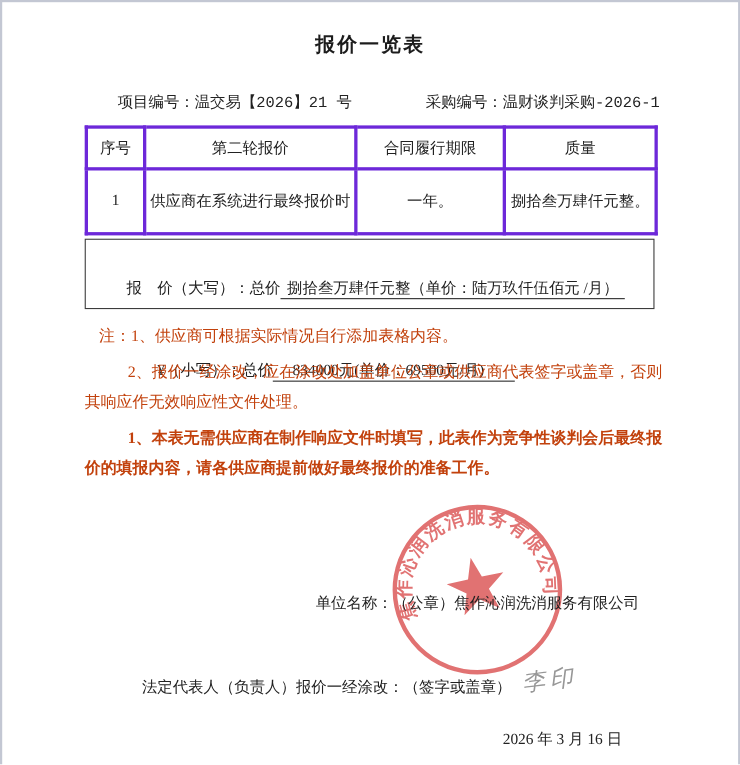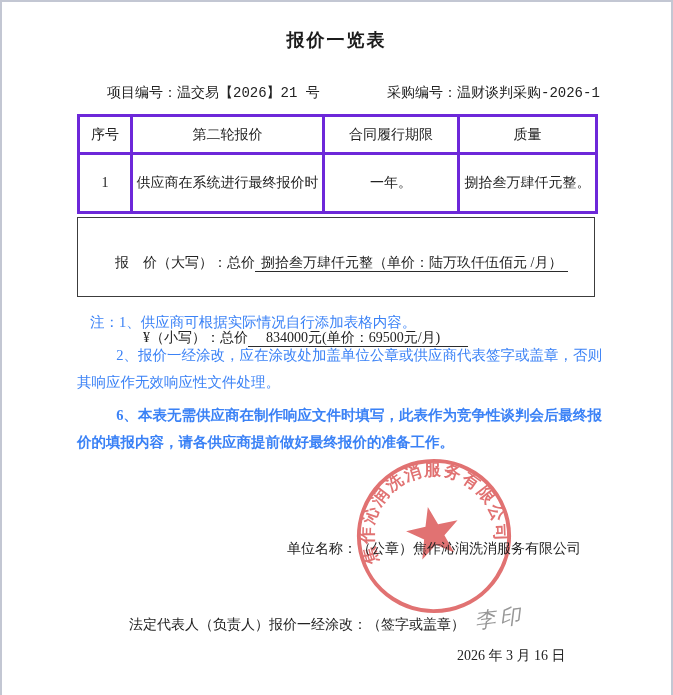--- a/index.html
+++ b/index.html
@@ -44,40 +44,40 @@
     border: 3px solid #6d28d9;
     text-align: center;
     font-weight: normal;
     padding: 2px;
   }
   table.quote-table thead tr { height: 38px; }
   table.quote-table tbody tr { height: 59px; }
   .price-box {
     margin: 3px 0 0 75px;
     width: 518px;
-    height: 80px;
+    height: 64px;
     border: 1px solid #3c3c3c;
     font-size: 14px;
     padding: 7px 0 0 16px;
     line-height: 25px;
   }
   .price-line { white-space: pre-wrap; }
   .price-line.second { padding-left: 28px; }
   .fill {
     border-bottom: 1px solid #2b2b2b;
     padding: 0 6px 1px 6px;
     white-space: pre-wrap;
   }
   .fill.num { padding-left: 18px; padding-right: 28px; }
   .notes {
     margin: 12px 0 0 75px;
     width: 532px;
     font-size: 14.5px;
     line-height: 27px;
-    color: #3b82f6;
+    color: #c2410c;
   }
   .notes p { margin-bottom: 6px; }
   .notes p.first { text-indent: 0.9em; }
   .notes p.numbered { text-indent: 2.7em; }
   .notes p.bold { font-weight: bold; }
   .stamp {
     position: absolute;
     left: 348px;
     top: 450px;
     width: 168px;
@@ -114,21 +114,21 @@
     margin-left: 10px;
     transform: rotate(-7deg) translateY(-4px);
     color: #979797;
     font-size: 21px;
     font-style: italic;
     letter-spacing: 4px;
   }
   .date-line {
     position: absolute;
     left: 455px;
-    top: 645px;
+    top: 661px;
     font-size: 14px;
     white-space: pre;
   }
 </style>
 </head>
 <body>
 
 <div class="page">
 
   <h1 class="title">报价一览表</h1>
@@ -168,21 +168,21 @@
       <span>报　价（大写）：总价</span><span class="fill">捌拾叁万肆仟元整（单价：陆万玖仟伍佰元 /月）</span>
     </div>
     <div class="price-line second">
       <span>¥（小写）：总价</span><span class="fill num">834000元(单价：69500元/月)</span>
     </div>
   </div>
 
   <div class="notes">
     <p class="first">注：1、供应商可根据实际情况自行添加表格内容。</p>
     <p class="numbered">2、报价一经涂改，应在涂改处加盖单位公章或供应商代表签字或盖章，否则其响应作无效响应性文件处理。</p>
-    <p class="numbered bold">6、本表无需供应商在制作响应文件时填写，此表作为竞争性谈判会后最终报价的填报内容，请各供应商提前做好最终报价的准备工作。</p>
+    <p class="numbered bold">1、本表无需供应商在制作响应文件时填写，此表作为竞争性谈判会后最终报价的填报内容，请各供应商提前做好最终报价的准备工作。</p>
   </div>
 
   <div class="stamp">
     <svg viewBox="0 0 170 170" width="168" height="168">
       <defs>
         <path id="sealArc" d="M 25,101 A 62,62 0 1 1 145,101" fill="none"></path>
       </defs>
       <circle class="ring" cx="85" cy="85" r="76"></circle>
       <path class="star" d="M85,55 L91.5,74.1 L111.6,74.35 L95.5,86.4 L101.5,105.7 L85,94 L68.5,105.7 L74.5,86.4 L58.4,74.35 L78.5,74.1 Z"></path>
       <text class="arcText">

